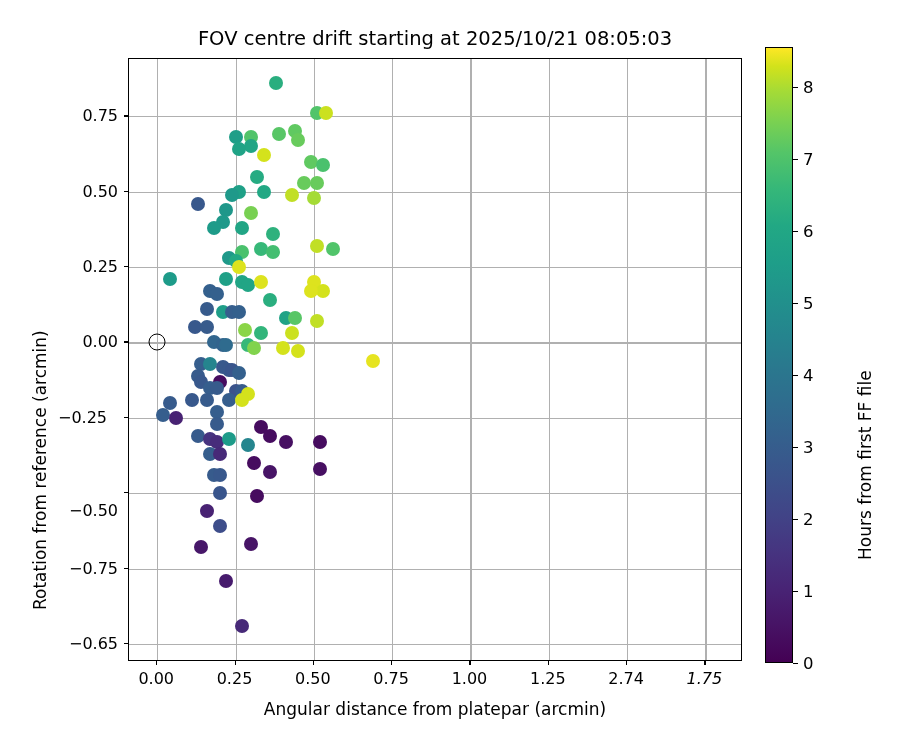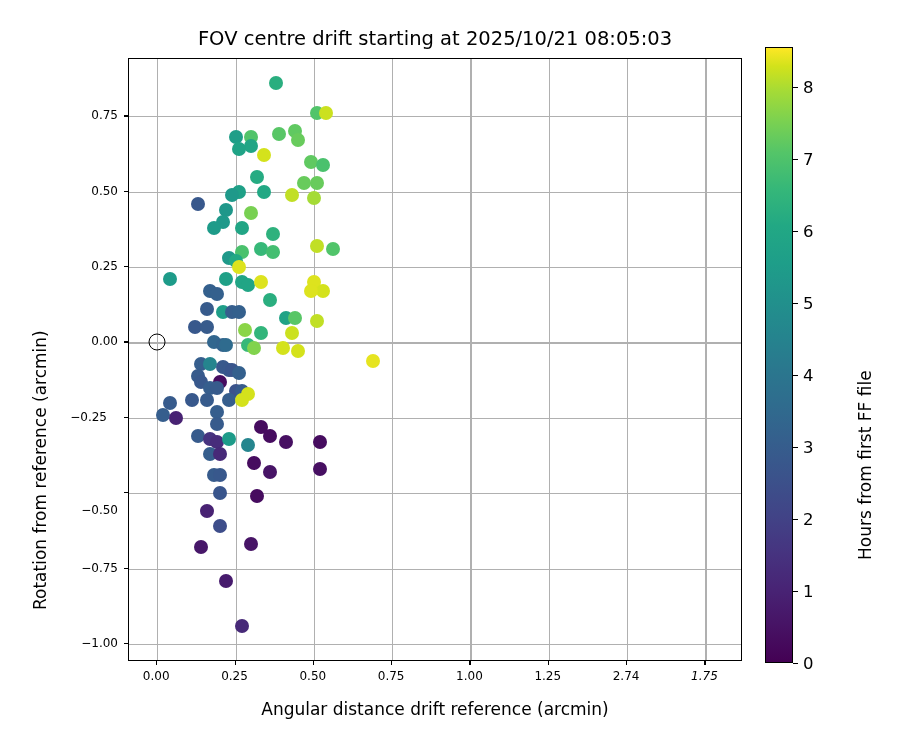--- a/index.html
+++ b/index.html
@@ -24,21 +24,21 @@
   }
   #gridlayer,#datalayer{position:absolute;left:0;top:0;width:100%;height:100%;}
   .gl{position:absolute;background:#b0b0b0;}
   .gl.v{width:1.1px;top:0;bottom:0;}
   .gl.h{height:1.1px;left:0;right:0;}
 
   
   .tick{position:absolute;background:#000;}
   .tick.x{width:1.3px;height:4px;top:603px;}
   .tick.y{height:1.3px;width:4px;left:-4px;}
-  .ticklabel{position:absolute;font-size:12px;color:#000;white-space:nowrap;}
+  .ticklabel{position:absolute;font-size:16px;color:#000;white-space:nowrap;}
   .ticklabel.x{top:609px;transform:translateX(-50%);}
   .ticklabel.y{left:-10px;transform:translate(-100%,-50%);}
 
   
   #xlabel{
     position:absolute;left:128px;top:699px;width:614px;
     text-align:center;font-size:17px;color:#000;white-space:nowrap;
   }
   #ylabel{
     position:absolute;left:0;top:0;font-size:17px;color:#000;white-space:nowrap;
@@ -262,24 +262,24 @@
       <div class="ticklabel y" style="left: 118px; top: 266.035px;">0.25</div>
       <div class="tick y" style="left: 124px; top: 341.41px;"></div>
       <div class="ticklabel y" style="left: 118px; top: 341.41px;">0.00</div>
       <div class="tick y" style="left: 124px; top: 416.785px;"></div>
       <div class="ticklabel y" style="left: 107px; top: 416.785px;">−0.25</div>
       <div class="tick y" style="left: 124px; top: 492.16px;"></div>
       <div class="ticklabel y" style="left: 118px; top: 510px;">−0.50</div>
       <div class="tick y" style="left: 124px; top: 567.535px;"></div>
       <div class="ticklabel y" style="left: 118px; top: 567.535px;">−0.75</div>
       <div class="tick y" style="left: 124px; top: 642.91px;"></div>
-      <div class="ticklabel y" style="left: 118px; top: 642.91px;">−1.00</div>
+      <div class="ticklabel y" style="left: 118px; top: 642.91px;">−0.65</div>
     </div>
 
-  <div id="xlabel">Angular distance drift reference (arcmin)</div>
+  <div id="xlabel">Angular distance from platepar (arcmin)</div>
   <div id="ylabel">Rotation from reference (arcmin)</div>
 
   <div id="cbar"></div>
   <div id="cbarticks">
       <div class="cbtick" style="left: 793px; top: 663px;"></div>
       <div class="cblabel" style="left: 803px; top: 663px;">0</div>
       <div class="cbtick" style="left: 793px; top: 590.953px;"></div>
       <div class="cblabel" style="left: 803px; top: 590.953px;">1</div>
       <div class="cbtick" style="left: 793px; top: 518.906px;"></div>
       <div class="cblabel" style="left: 803px; top: 518.906px;">2</div>

